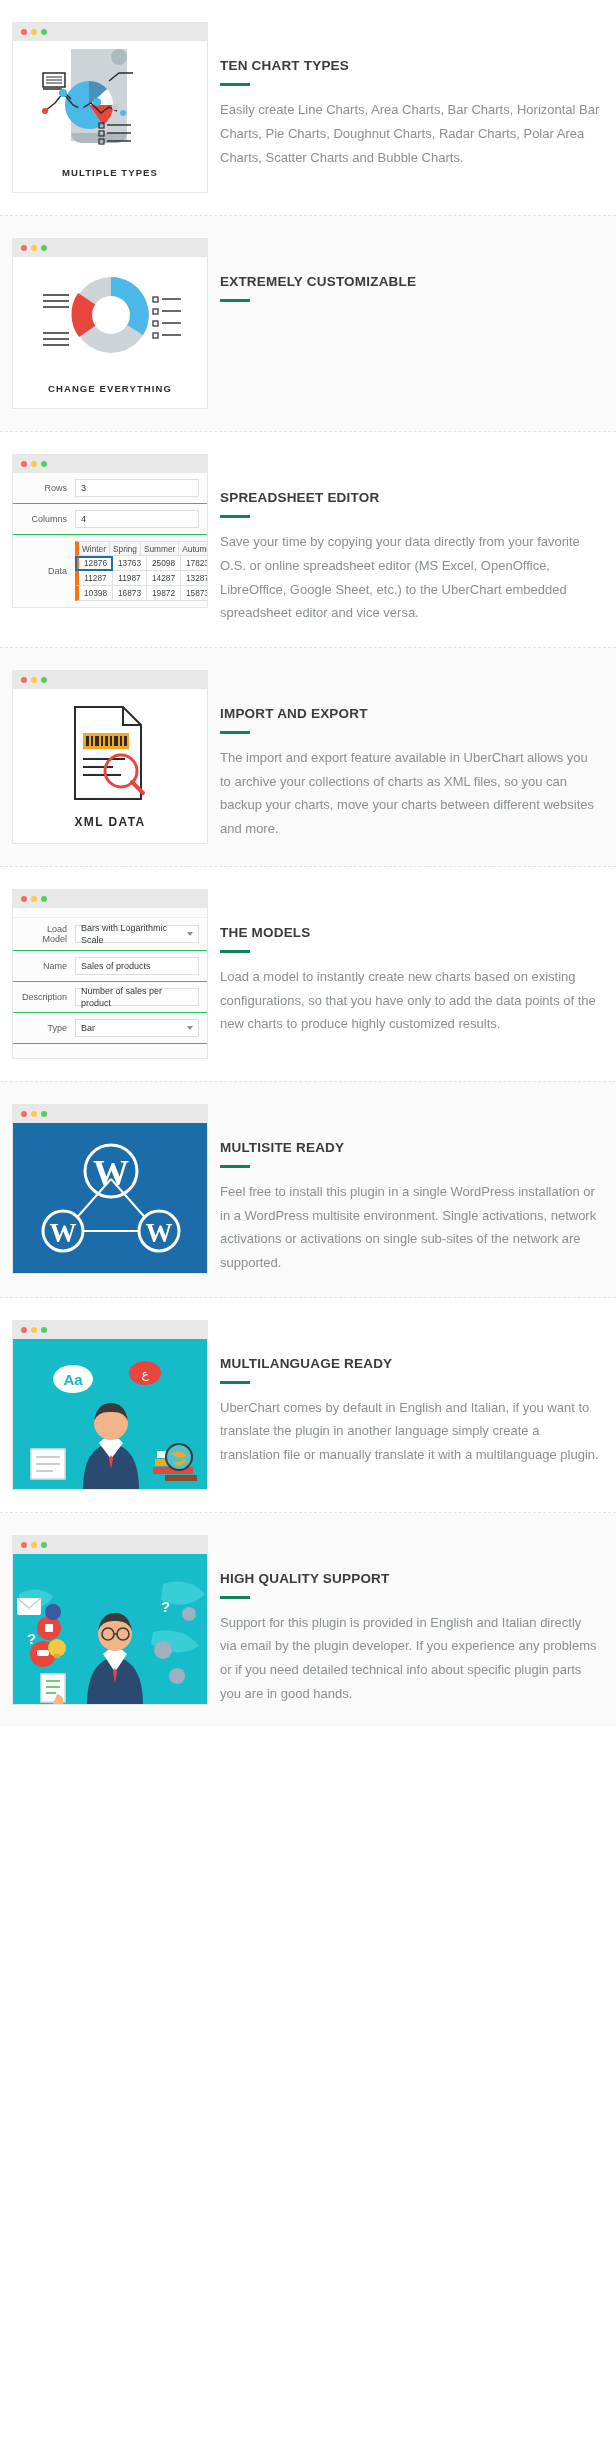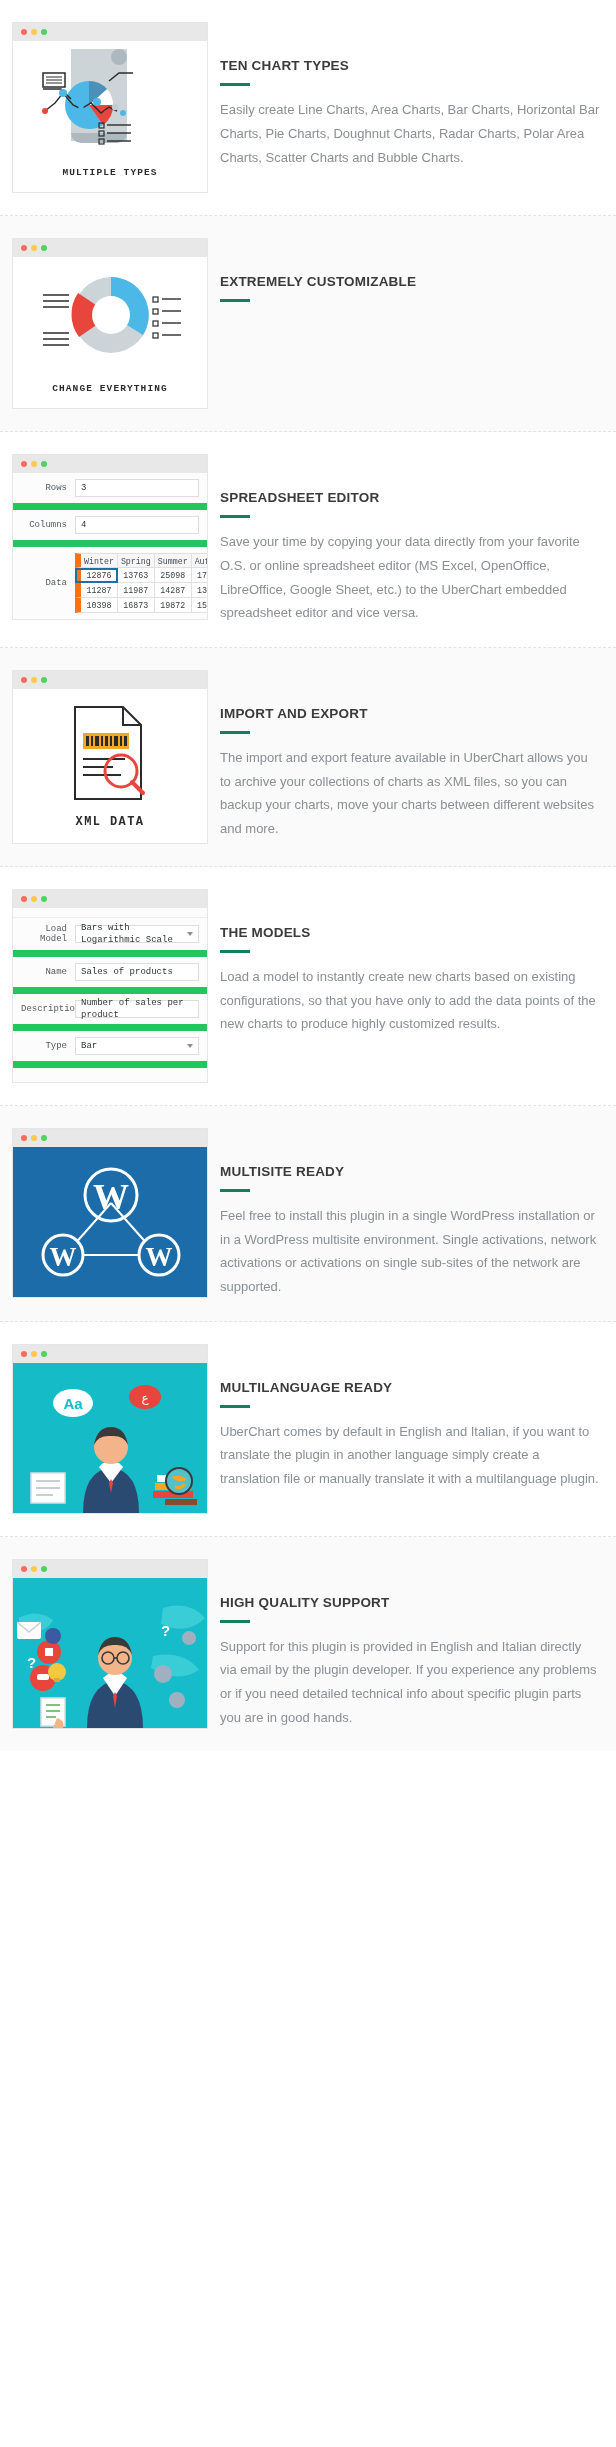--- a/index.html
+++ b/index.html
@@ -43,21 +43,20 @@
     gap: 4px;
   }
   .dot { width: 6px; height: 6px; border-radius: 50%; display: block; }
   .dot.r { background: #fb6b5b; }
   .dot.y { background: #ffc84a; }
   .dot.g { background: #4dd35f; }
   .browser-body {
     background: #ffffff;
     padding: 0;
     position: relative;
-    font-family: Liberation Mono, monospace;
   }
 
   .text-col {
     flex: 1;
     padding: 12px 16px 0 12px;
   }
   .f-title {
     font-size: 13.5px;
     font-weight: bold;
     color: #3b3b3b;
@@ -85,21 +84,21 @@
     font-weight: bold;
     letter-spacing: 1.1px;
     color: #2b2b2b;
     padding: 6px 0 14px 0;
   }
 
   
   .form-row {
     display: flex;
     align-items: center;
-    border-bottom: 7px solid #22c55e;
+    border-bottom: 1px solid #22c55e;
     padding: 6px 8px;
     background: #fcfcfc;
   }
   .form-row:last-child { border-bottom: none; }
   .form-label {
     width: 54px;
     flex: 0 0 54px;
     text-align: right;
     padding-right: 8px;
     font-size: 9px;
@@ -132,21 +131,21 @@
     border-left: none;
     font-size: 8.3px;
     color: #3a4146;
     padding: 2px 3px;
     text-align: center;
     background: #fff;
     height: 15px;
     line-height: 11px;
     white-space: nowrap;
   }
-  .grid-row .grid-cell:first-child { border-left: 6px solid #f97316; }
+  .grid-row .grid-cell:first-child { border-left: 4px solid #f97316; }
   .grid-row + .grid-row .grid-cell { border-top: none; }
   .grid-cell.head {
     background: #f6f6f6;
     text-align: center;
     color: #464c51;
   }
   .grid-cell.sel {
     outline: 2px solid #1d6fa5;
     outline-offset: -2px;
     position: relative;

